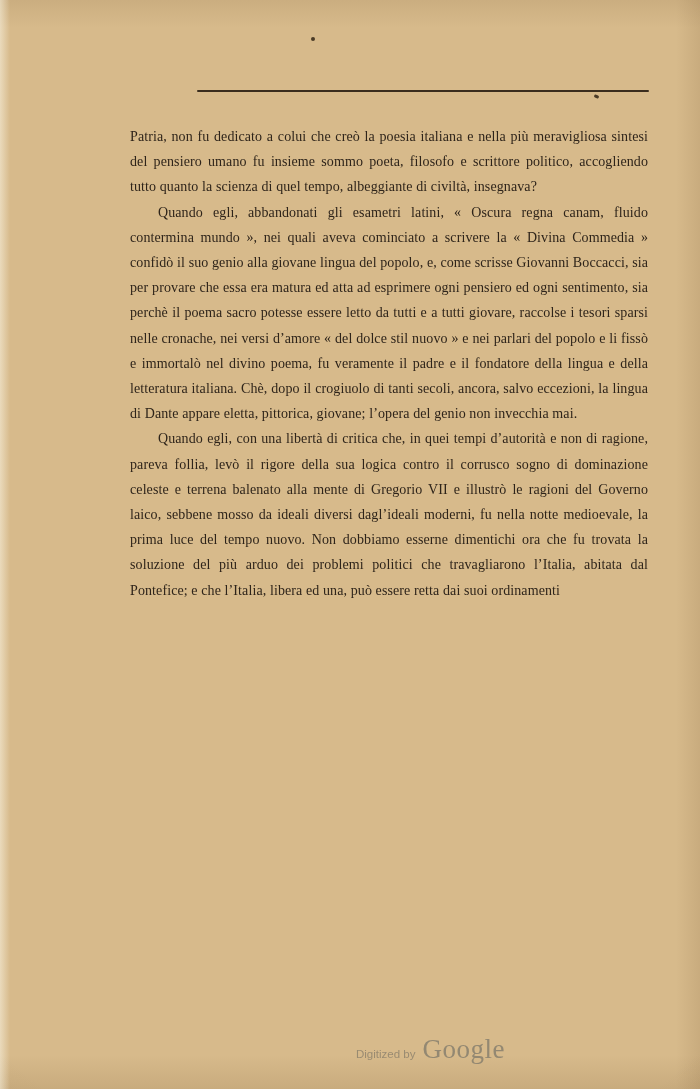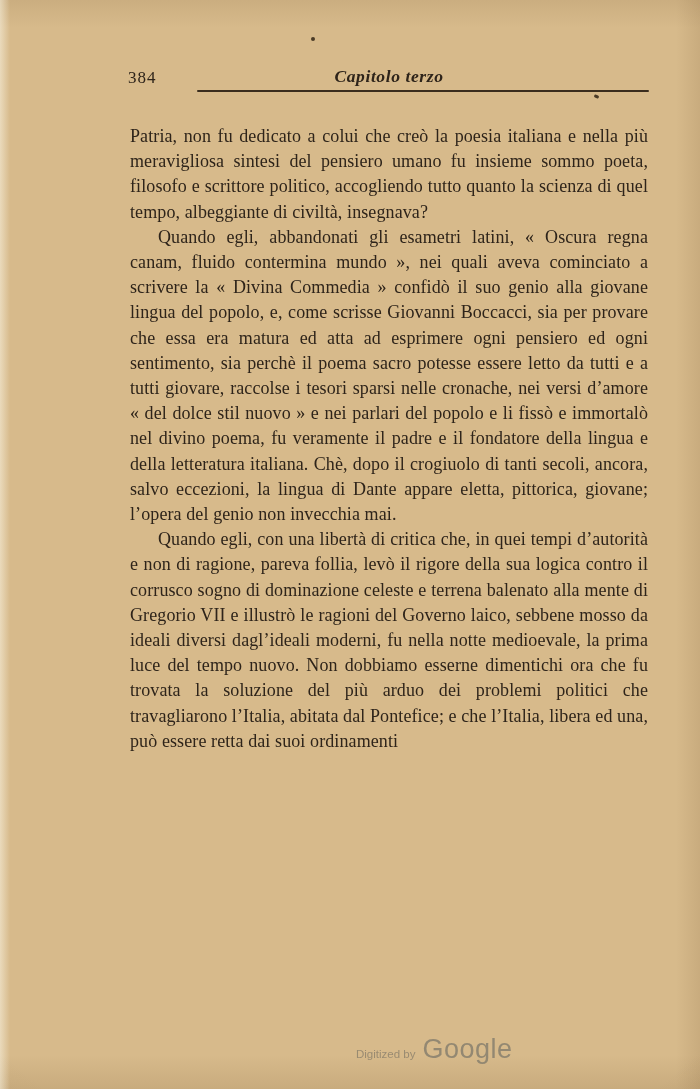--- a/index.html
+++ b/index.html
@@ -55,21 +55,21 @@
     width: 452px;
     height: 2px;
     background: #3a2d1e;
     border-radius: 1px;
   }
   .page-body {
     position: absolute;
     top: 124px;
     left: 130px;
     width: 518px;
-    font-size: 18px;
+    font-size: 14px;
     line-height: 25.2px;
     text-align: justify;
     letter-spacing: 0.1px;
   }
   .para {
     margin: 0;
     text-indent: 28px;
   }
   .para.no-indent {
     text-indent: 0;
@@ -91,35 +91,31 @@
     color: rgba(112,106,92,0.75);
     white-space: nowrap;
     text-align: right;
   }
   .digitized-by {
     font-family: "Liberation Sans", sans-serif;
     font-size: 11.5px;
     color: rgba(120,114,100,0.65);
   }
   .google-wordmark {
-    font-family: Liberation Sans, sans-serif;
+    font-family: Liberation Serif, serif;
     font-size: 27px;
     letter-spacing: 0.5px;
     color: rgba(130,124,108,0.8);
   }
 </style>
 </head>
 <body>
 
 <div class="scan-page">
 
-  <div class="page-header">
-    <span class="page-number">384</span>
-    <span class="chapter-title">Capitolo terzo</span>
-  </div>
 
   <div class="header-rule"></div>
 
   <span class="speck speck-1"></span>
   <span class="speck speck-2"></span>
 
   <div class="page-body">
     <p class="para no-indent">Patria, non fu dedicato a colui che creò la poesia italiana e nella più meravigliosa sintesi del pensiero umano fu insieme sommo poeta, filosofo e scrittore politico, accogliendo tutto quanto la scienza di quel tempo, albeggiante di civiltà, insegnava?</p>
     <p class="para">Quando egli, abbandonati gli esametri latini, « Oscura regna canam, fluido contermina mundo », nei quali aveva cominciato a scrivere la « Divina Commedia » confidò il suo genio alla giovane lingua del popolo, e, come scrisse Giovanni Boccacci, sia per provare che essa era matura ed atta ad esprimere ogni pensiero ed ogni sentimento, sia perchè il poema sacro potesse essere letto da tutti e a tutti giovare, raccolse i tesori sparsi nelle cronache, nei versi d’amore « del dolce stil nuovo » e nei parlari del popolo e li fissò e immortalò nel divino poema, fu veramente il padre e il fondatore della lingua e della letteratura italiana. Chè, dopo il crogiuolo di tanti secoli, ancora, salvo eccezioni, la lingua di Dante appare eletta, pittorica, giovane; l’opera del genio non invecchia mai.</p>
     <p class="para">Quando egli, con una libertà di critica che, in quei tempi d’autorità e non di ragione, pareva follia, levò il rigore della sua logica contro il corrusco sogno di dominazione celeste e terrena balenato alla mente di Gregorio VII e illustrò le ragioni del Governo laico, sebbene mosso da ideali diversi dagl’ideali moderni, fu nella notte medioevale, la prima luce del tempo nuovo. Non dobbiamo esserne dimentichi ora che fu trovata la soluzione del più arduo dei problemi politici che travagliarono l’Italia, abitata dal Pontefice; e che l’Italia, libera ed una, può essere retta dai suoi ordinamenti</p>

